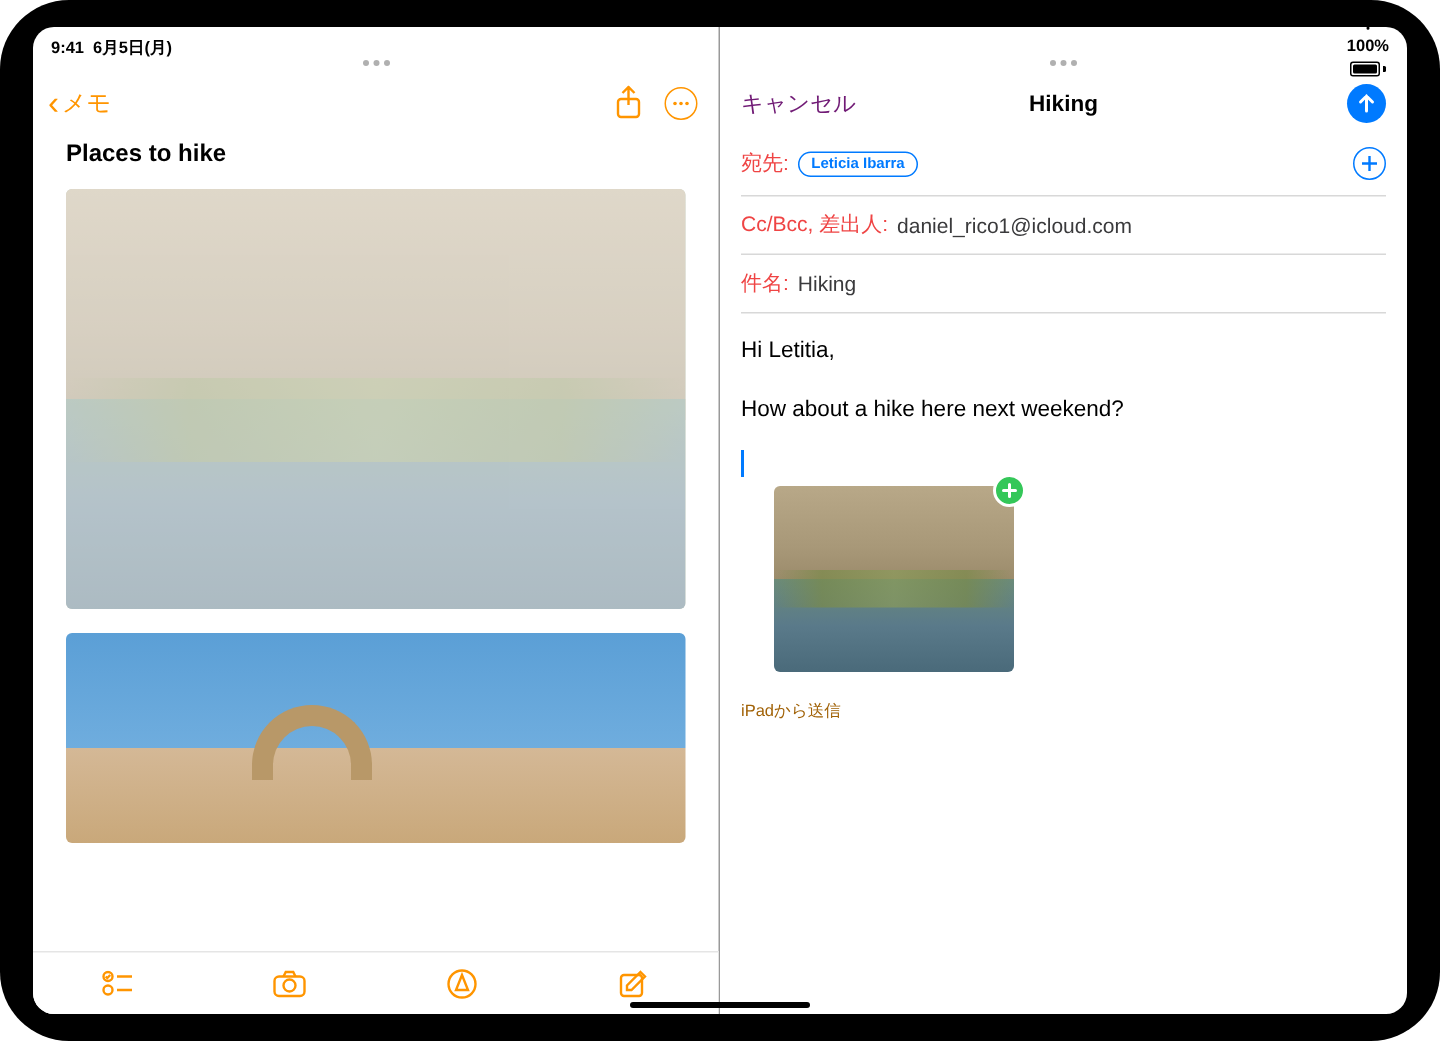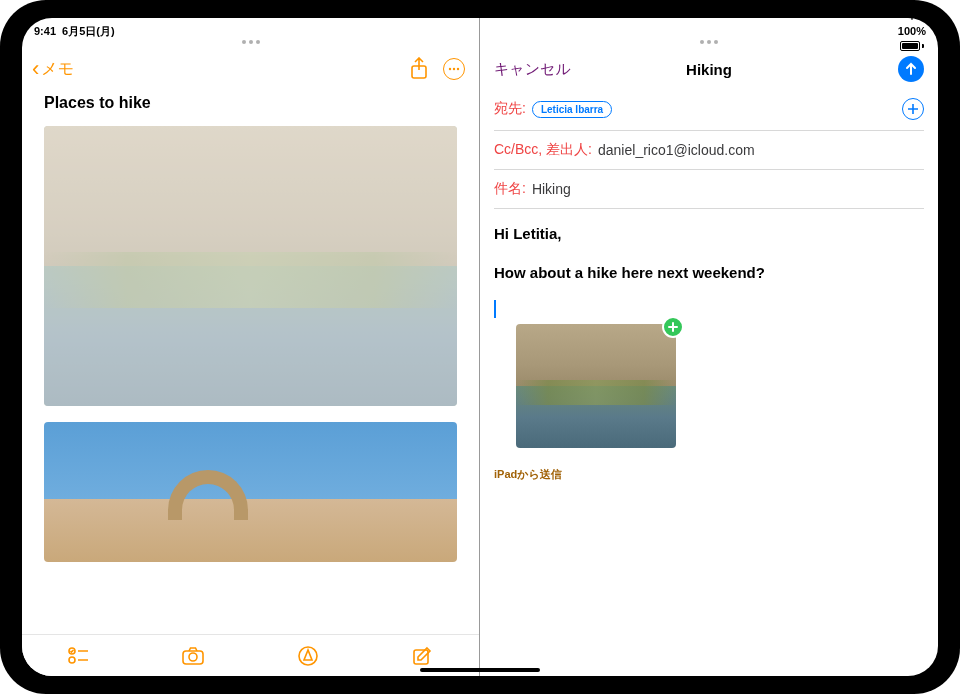--- a/index.html
+++ b/index.html
@@ -5,21 +5,21 @@
   * { box-sizing: border-box; margin: 0; padding: 0; }
   html, body { width: 960px; height: 694px; background: #fff; font-family: -apple-system, "Helvetica Neue", Arial, sans-serif; }
   .device {
     width: 960px; height: 694px;
     background: #000; border-radius: 46px;
     padding: 18px 22px;
     position: relative;
   }
   .screen {
     width: 100%; height: 100%;
-    background: #fff; border-radius: 30px;
+    background: #fff; border-radius: 14px;
     overflow: hidden; display: flex;
     position: relative;
   }
   .pane { height: 100%; display: flex; flex-direction: column; position: relative; }
   .pane-left { width: 50%; border-right: 1px solid #999; }
   .pane-right { width: 50%; }
 
   
   .status-bar {
     display: flex; justify-content: space-between; align-items: center;
@@ -64,21 +64,21 @@
   .mail-title { font-size: 15px; font-weight: 600; position: absolute; left: 50%; transform: translateX(-50%); }
   .send-btn { width: 26px; height: 26px; border-radius: 50%; background: #007aff; display: flex; align-items: center; justify-content: center; cursor: pointer; color: #fff; }
 
   .mail-fields { padding: 0 14px; }
   .field-row { display: flex; align-items: center; padding: 10px 0; border-bottom: 0.5px solid #d8d8d8; font-size: 14px; gap: 6px; }
   .field-label { color: #ef4444; }
   .recipient-pill { color: #007aff; border: 1px solid #007aff; border-radius: 12px; padding: 2px 8px; font-size: 10px; font-weight: bold; }
   .field-value { color: #3a3a3c; }
   .add-contact { margin-left: auto; width: 22px; height: 22px; border: 1.5px solid #007aff; border-radius: 50%; color: #007aff; display: flex; align-items: center; justify-content: center; font-size: 16px; cursor: pointer; }
 
-  .mail-body { padding: 14px 14px; font-size: 15px; color: #000; line-height: 1.5; font-weight: bold; }
+  .mail-body { padding: 14px 14px; font-size: 15px; color: #000; line-height: 1.5; }
   .mail-body p { margin-bottom: 16px; }
   .cursor-line { height: 18px; display: flex; align-items: center; margin-bottom: 4px; }
   .text-cursor { width: 2px; height: 18px; background: #007aff; }
 
   .attach-wrap { position: relative; display: inline-block; margin: 2px 0 18px 22px; }
   .attach-img { width: 160px; height: 124px; border-radius: 4px; display: block; position: relative; overflow: hidden; }
   .attach-badge { position: absolute; top: -8px; right: -8px; width: 22px; height: 22px; border-radius: 50%; background: #34c759; border: 2px solid #fff; color: #fff; display: flex; align-items: center; justify-content: center; font-size: 14px; font-weight: 700; }
 
   .signature { font-size: 11px; color: #a16207; }
 

